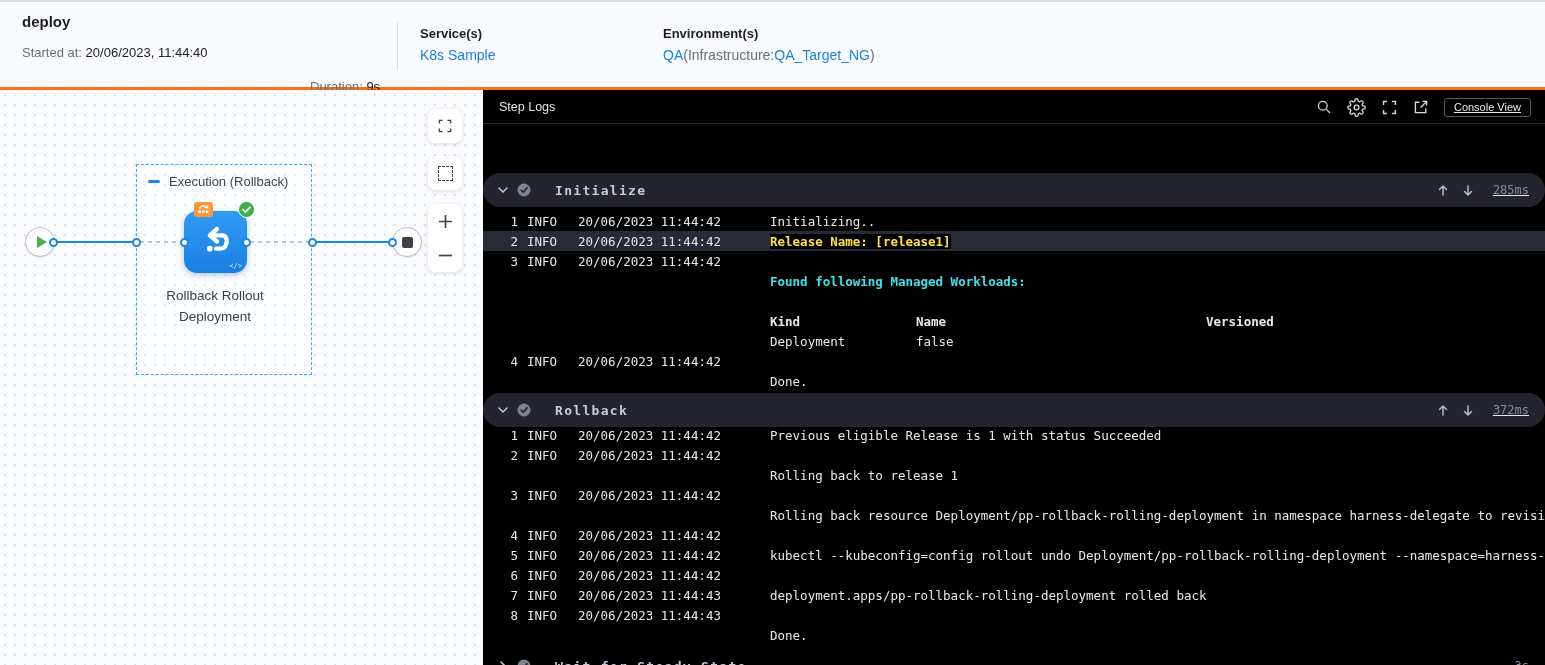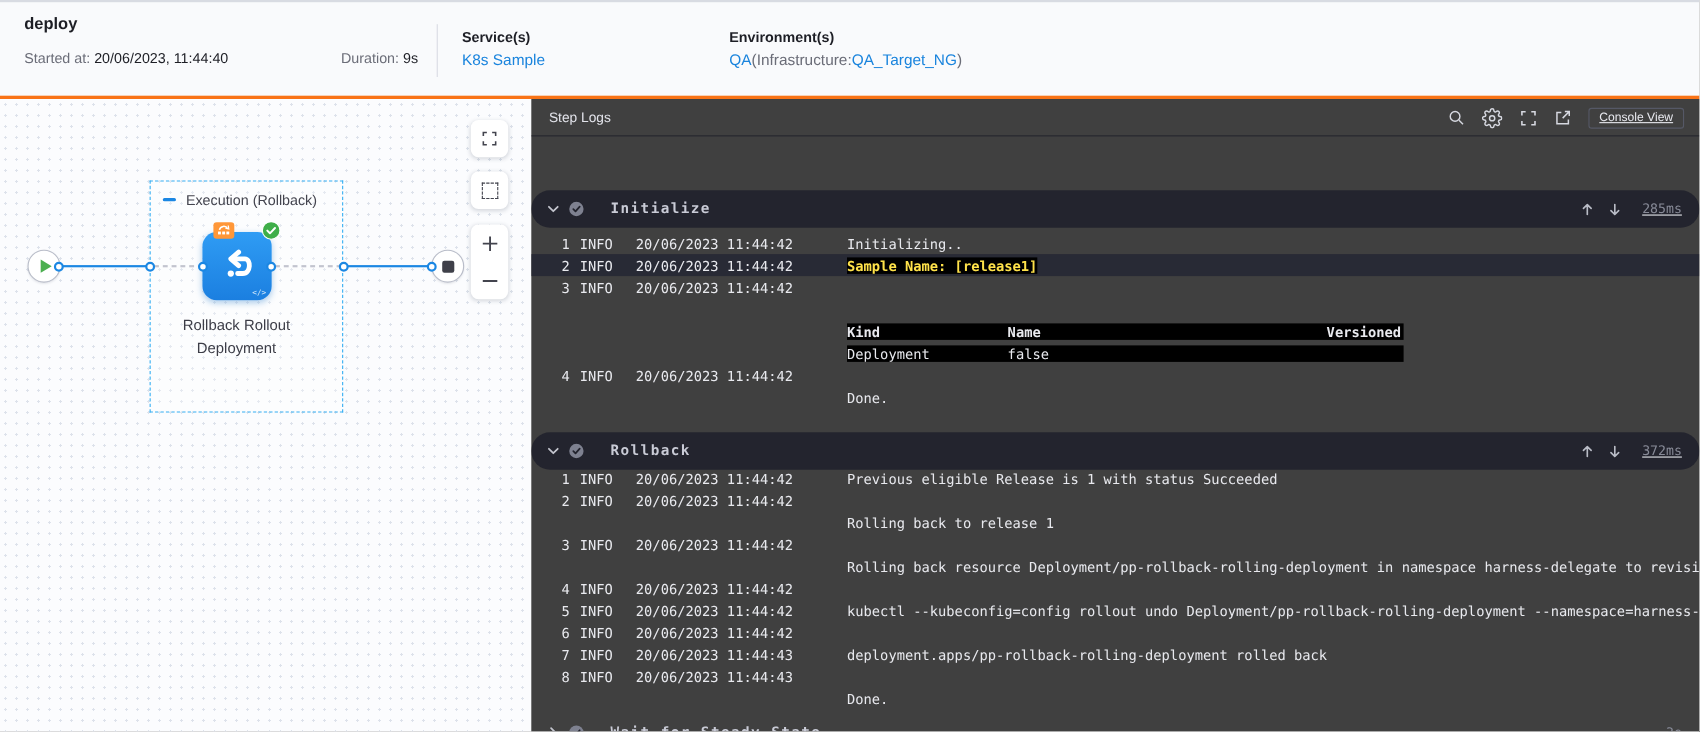--- a/index.html
+++ b/index.html
@@ -6,21 +6,21 @@
   html,body { width:1545px; height:665px; overflow:hidden; background:#fff;
               font-family:"Liberation Sans", sans-serif; }
   .app { position:relative; width:1545px; height:665px; }
 
   
   .app-header { position:absolute; left:0; top:0; width:1545px; height:90px;
     background:#f9fafc; border-top:2px solid #d8dbe2; border-bottom:3px solid #f97316; }
   .hdr-title { position:absolute; left:22px; top:11px; font-size:15px; font-weight:700; color:#1d1e25; }
   .hdr-meta { position:absolute; top:43px; font-size:13px; color:#6b6d78; }
   .hdr-meta b { color:#1d1e25; font-weight:400; }
-  .hdr-started { left:22px; } .hdr-duration { left:310px; }
+  .hdr-started { left:22px; } .hdr-duration { left:310px;margin-top:34px; }
   .hdr-divider { position:absolute; left:397px; top:20px; width:1px; height:48px; background:#d9dbe3; }
   .hdr-block { position:absolute; top:24px; }
   .hdr-block .blk-label { font-size:13px; font-weight:700; color:#1d1e25; display:block; margin-bottom:5px; }
   .hdr-block .blk-value { font-size:14px; color:#1a84dd; cursor:pointer; }
   .hdr-svc { left:420px; } .hdr-env { left:663px; }
   .env-paren { color:#6b6d78; }
 
   
   .canvas { position:absolute; left:0; top:90px; width:483px; height:575px; background:#fbfcfe;
     background-image:radial-gradient(#dde2eb 1px, transparent 1.2px); background-size:10px 10px; overflow:hidden; }
@@ -45,21 +45,21 @@
   .node-label { position:absolute; left:135px; top:195px; width:160px; text-align:center;
     font-size:13.5px; line-height:21px; color:#3c3d47; }
   .cv-btn { position:absolute; left:428px; width:34px; height:34px; background:#fff; border-radius:7px;
     box-shadow:0 1px 4px rgba(40,50,70,.18); display:flex; align-items:center; justify-content:center; color:#43444e; cursor:pointer; }
   .cv-zoom { position:absolute; left:428px; top:114px; width:34px; height:68px; background:#fff; border-radius:7px;
     box-shadow:0 1px 4px rgba(40,50,70,.18); display:flex; flex-direction:column; color:#43444e; }
   .cv-zoom div { flex:1; display:flex; align-items:center; justify-content:center; cursor:pointer; }
   .marquee-ico { width:15px; height:15px; border:1.6px dashed #43444e; }
 
   
-  .log-panel { position:absolute; left:483px; top:90px; width:1062px; height:575px; background:#404040; overflow:hidden; }
+  .log-panel { position:absolute; left:483px; top:90px; width:1062px; height:575px; background:#000000; overflow:hidden; }
   .log-hdr { position:absolute; left:0; top:0; width:100%; height:34px; border-bottom:1px solid #24252d;
     display:flex; align-items:center; }
   .log-hdr-title { margin-left:16px; font-size:12.5px; color:#e2e3ea; }
   .log-hdr-right { position:absolute; right:14px; top:0; height:34px; display:flex; align-items:center; gap:15px; color:#d6d8e0; }
   .ico-btn { display:flex; align-items:center; cursor:pointer; }
   .console-btn { border:1px solid #555866; border-radius:3px; color:#e8e9ef; font-size:11px;
     padding:2px 9px 3px; background:transparent; cursor:pointer; font-family:"Liberation Sans",sans-serif;text-decoration:underline; }
 
   .log-body { position:absolute; left:0; top:35px; width:100%; height:540px;
     font-family:"DejaVu Sans Mono", monospace; font-size:12.5px; color:#e8e9ee; }
@@ -240,22 +240,23 @@
        <span class="sec-arrow">
               <svg width="12" height="13" viewBox="0 0 12 13">
                 <path d="M6 2 v9 M2.5 7.5 L6 11 l3.5-3.5" fill="none" stroke="currentColor" stroke-width="1.5" stroke-linecap="round" stroke-linejoin="round"></path>
               </svg>
             </span>
        <span class="sec-time">285ms</span>
           </span>
         </div>
         <div class="rows" style="top: 86px;">
           <div class="log-row"><span class="c-num">1</span><span class="c-lvl">INFO</span><span class="c-time">20/06/2023 11:44:42</span><span class="c-msg ">Initializing..</span></div>
-          <div class="log-row hl"><span class="c-num">2</span><span class="c-lvl">INFO</span><span class="c-time">20/06/2023 11:44:42</span><span class="c-msg m-yellow">Sample Name: [release1]</span></div>
+          <div class="log-row hl"><span class="c-num">2</span><span class="c-lvl">INFO</span><span class="c-time">20/06/2023 11:44:42</span><span class="c-msg m-yellow">Release Name: [release1]</span></div>
           <div class="log-row"><span class="c-num">3</span><span class="c-lvl">INFO</span><span class="c-time">20/06/2023 11:44:42</span><span class="c-msg "></span></div>
+          <div class="log-row"><span class="c-num"></span><span class="c-lvl"></span><span class="c-time"></span><span class="c-msg m-cyan">Found following Managed Workloads:</span></div>
           <div class="log-row"><span class="c-num"></span><span class="c-lvl"></span><span class="c-time"></span><span class="c-msg "></span></div>
           <div class="log-row"><span class="c-num"></span><span class="c-lvl"></span><span class="c-time"></span><span class="c-msg m-table thead"><span class="tc0">Kind</span><span class="tc1">Name</span><span class="tc2">Versioned</span></span></div>
           <div class="log-row"><span class="c-num"></span><span class="c-lvl"></span><span class="c-time"></span><span class="c-msg m-table"><span class="tc0">Deployment</span><span class="tc2">false</span></span></div>
           <div class="log-row"><span class="c-num">4</span><span class="c-lvl">INFO</span><span class="c-time">20/06/2023 11:44:42</span><span class="c-msg "></span></div>
           <div class="log-row"><span class="c-num"></span><span class="c-lvl"></span><span class="c-time"></span><span class="c-msg ">Done.</span></div>
         </div>
         <div class="sec-hdr filled" style="top: 268px;">
           <span class="sec-chevron">
             <svg width="12" height="12" viewBox="0 0 12 12">
               <path d="M2 4 l4 4 4-4" fill="none" stroke="currentColor" stroke-width="1.6" stroke-linecap="round" stroke-linejoin="round"></path>

